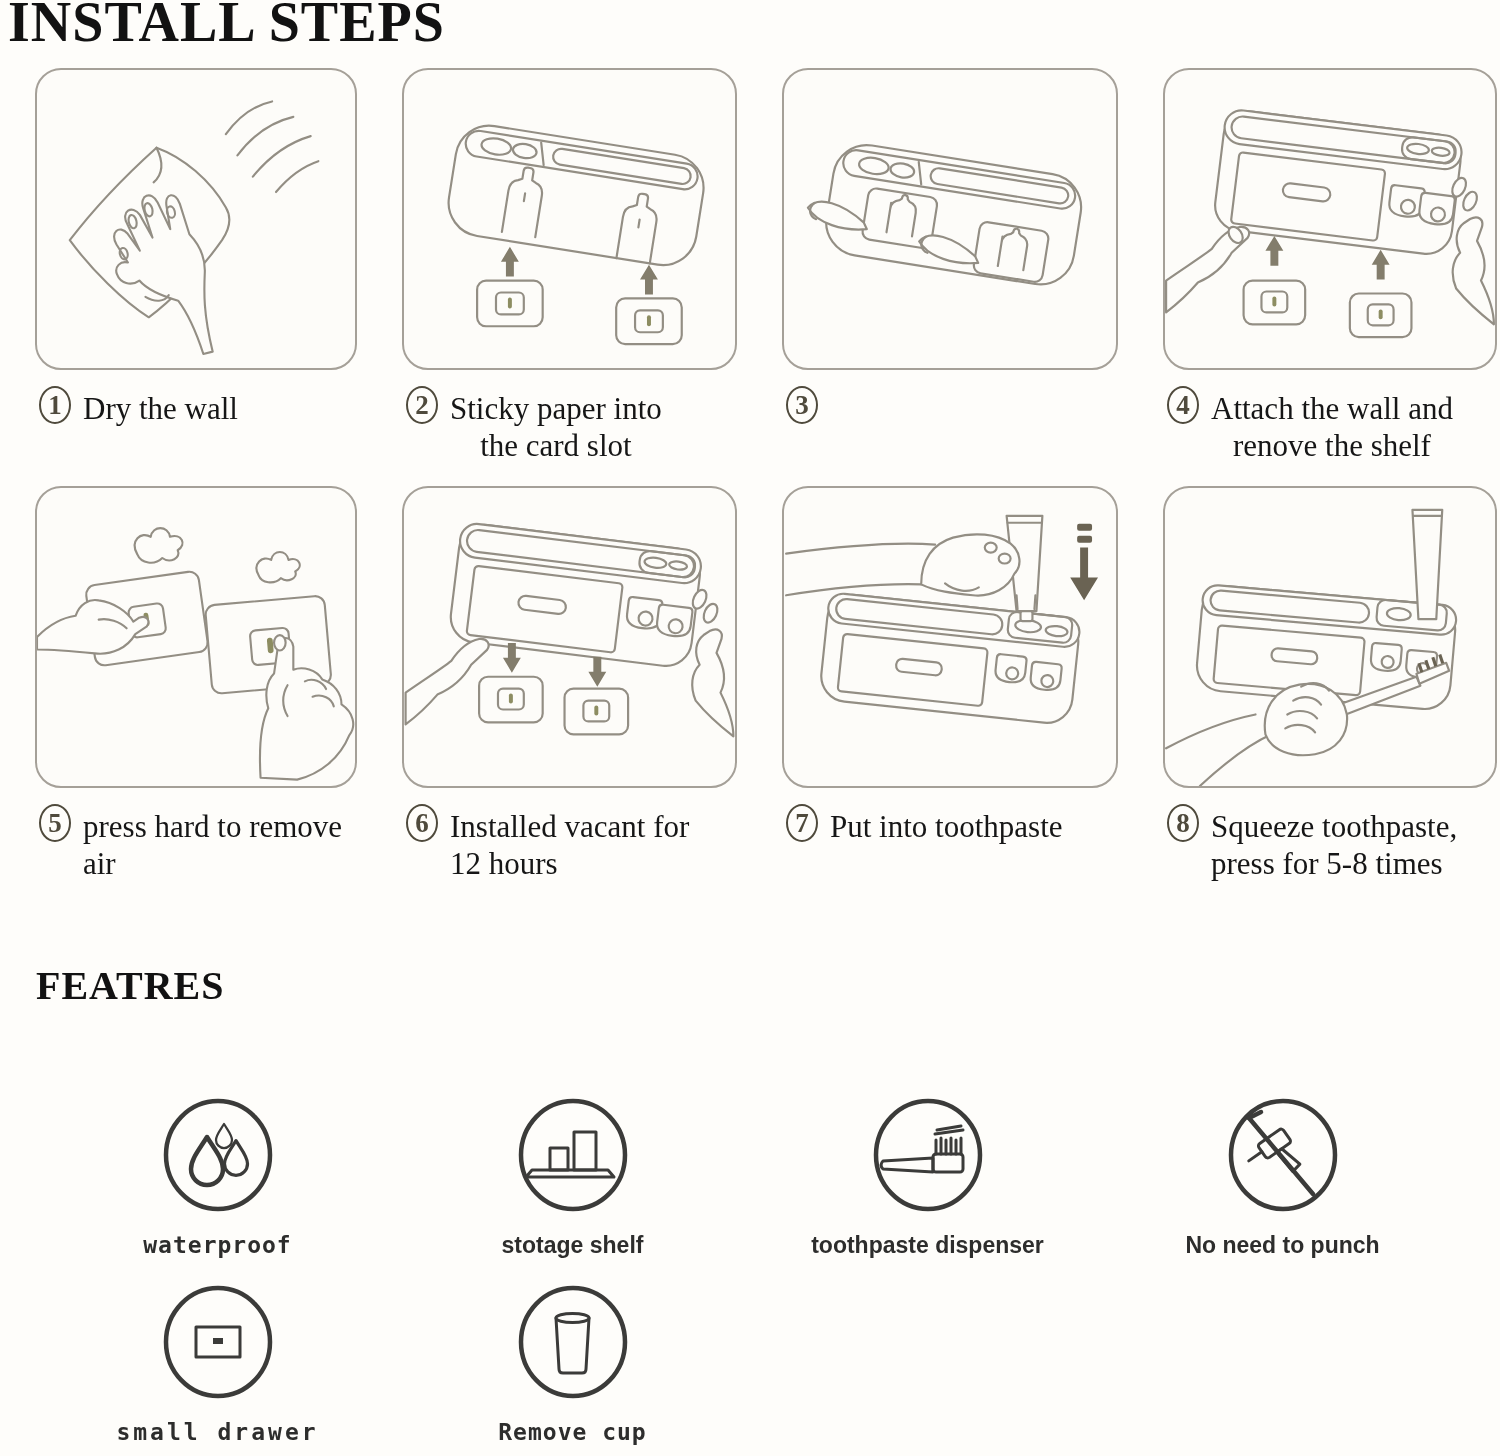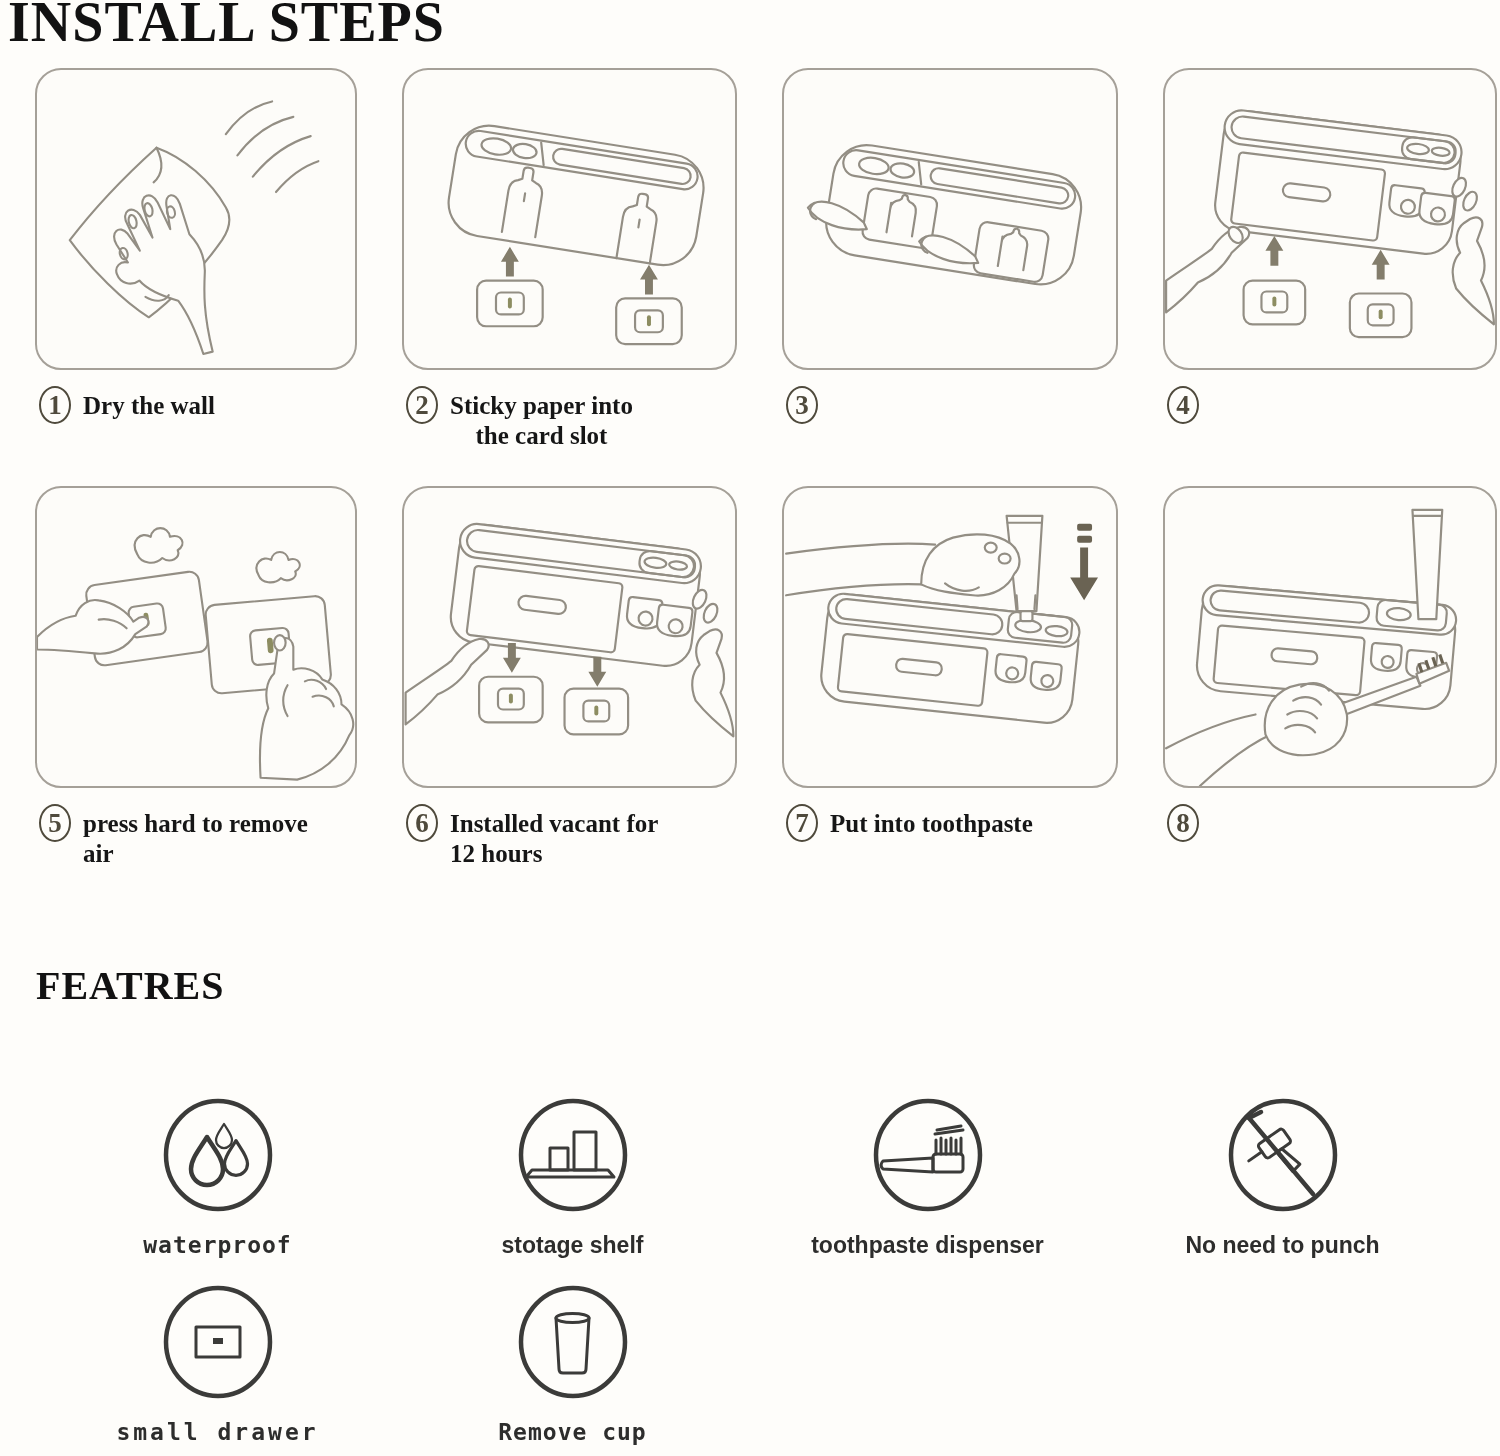--- a/index.html
+++ b/index.html
@@ -22,21 +22,21 @@
     background:#fdfcf9;box-sizing:border-box;overflow:hidden;
   }
   .panel svg{width:100%;height:100%;display:block;}
   .caption{display:flex;gap:12px;margin-top:14px;padding-left:4px;align-items:flex-start;min-height:82px;}
   .num-circle{
     flex:0 0 auto;width:32px;height:38px;border:2.5px solid #4f4a3c;border-radius:50%;
     display:flex;align-items:center;justify-content:center;
     font-size:27px;font-weight:bold;color:#4f4a3c;box-sizing:border-box;margin-top:2px;
   }
   .cap-text{
-    font-size:25px;font-weight:bold;line-height:1.18;white-space:pre-line;padding-top:7px;
+    font-size:31px;font-weight:normal;line-height:1.18;white-space:pre-line;padding-top:7px;
   }
   .cap-center{text-align:center;}
   .features-title{
     position:absolute;top:962px;left:36px;margin:0;
     font-size:40px;font-weight:bold;color:#121212;letter-spacing:1px;
   }
   .features-grid{
     position:absolute;top:1098px;left:40px;width:1420px;
     display:grid;grid-template-columns:repeat(4,1fr);row-gap:26px;
   }
@@ -191,20 +191,22 @@
         </g>
         <g>
           <rect class="fw" x="185" y="225" width="62" height="44" rx="9"></rect>
           <rect x="203" y="236" width="26" height="21" rx="5"></rect>
           <rect class="dash" x="214" y="241" width="4" height="10" rx="2"></rect>
         </g>
       </svg>
     </div>
     <div class="caption">
       <span class="num-circle">4</span>
+      <span class="cap-text cap-center">Attach the wall and
+renove the shelf</span>
     </div>
   </div>
 
   <div class="step">
     <div class="panel">
       <svg viewBox="0 0 330 300" class="art">
         <path d="M104,64 C96,50 108,40 118,46 C120,34 136,34 138,46 C150,42 156,54 146,60 C150,68 138,74 130,68 C122,76 108,74 104,64"></path>
         <path d="M230,86 C223,74 234,65 243,70 C245,59 259,59 261,70 C272,66 277,77 268,82 C271,89 260,94 253,89 C246,96 233,94 230,86"></path>
         <g transform="rotate(-8 120 130)">
           <rect class="fw" x="55" y="88" width="118" height="84" rx="10"></rect>
@@ -338,20 +340,22 @@
         <path class="arr2" d="M256,186 L253,177 L256,176 L259,185 Z M263,183 L260,174 L263,173 L266,182 Z M270,180 L267,171 L270,170 L273,179 Z M277,177 L274,168 L277,167 L280,176 Z"></path>
         <path class="fw" d="M100,248 C96,222 110,202 134,198 C158,194 178,206 182,228 C184,248 172,264 150,268 C126,272 106,264 100,248 Z"></path>
         <path d="M128,214 C138,208 150,210 156,218"></path>
         <path d="M122,228 C132,222 146,224 152,232"></path>
         <path d="M120,242 C130,236 144,238 150,246"></path>
         <path d="M136,200 C146,194 158,196 164,204"></path>
       </svg>
     </div>
     <div class="caption">
       <span class="num-circle">8</span>
+      <span class="cap-text">Squeeze toothpaste,
+press for 5-8 times</span>
     </div>
   </div>
 </div>
 
 <h2 class="features-title">FEATRES</h2>
 
 <div class="features-grid">
 
   <div class="feature">
     <div class="icon-wrap">

